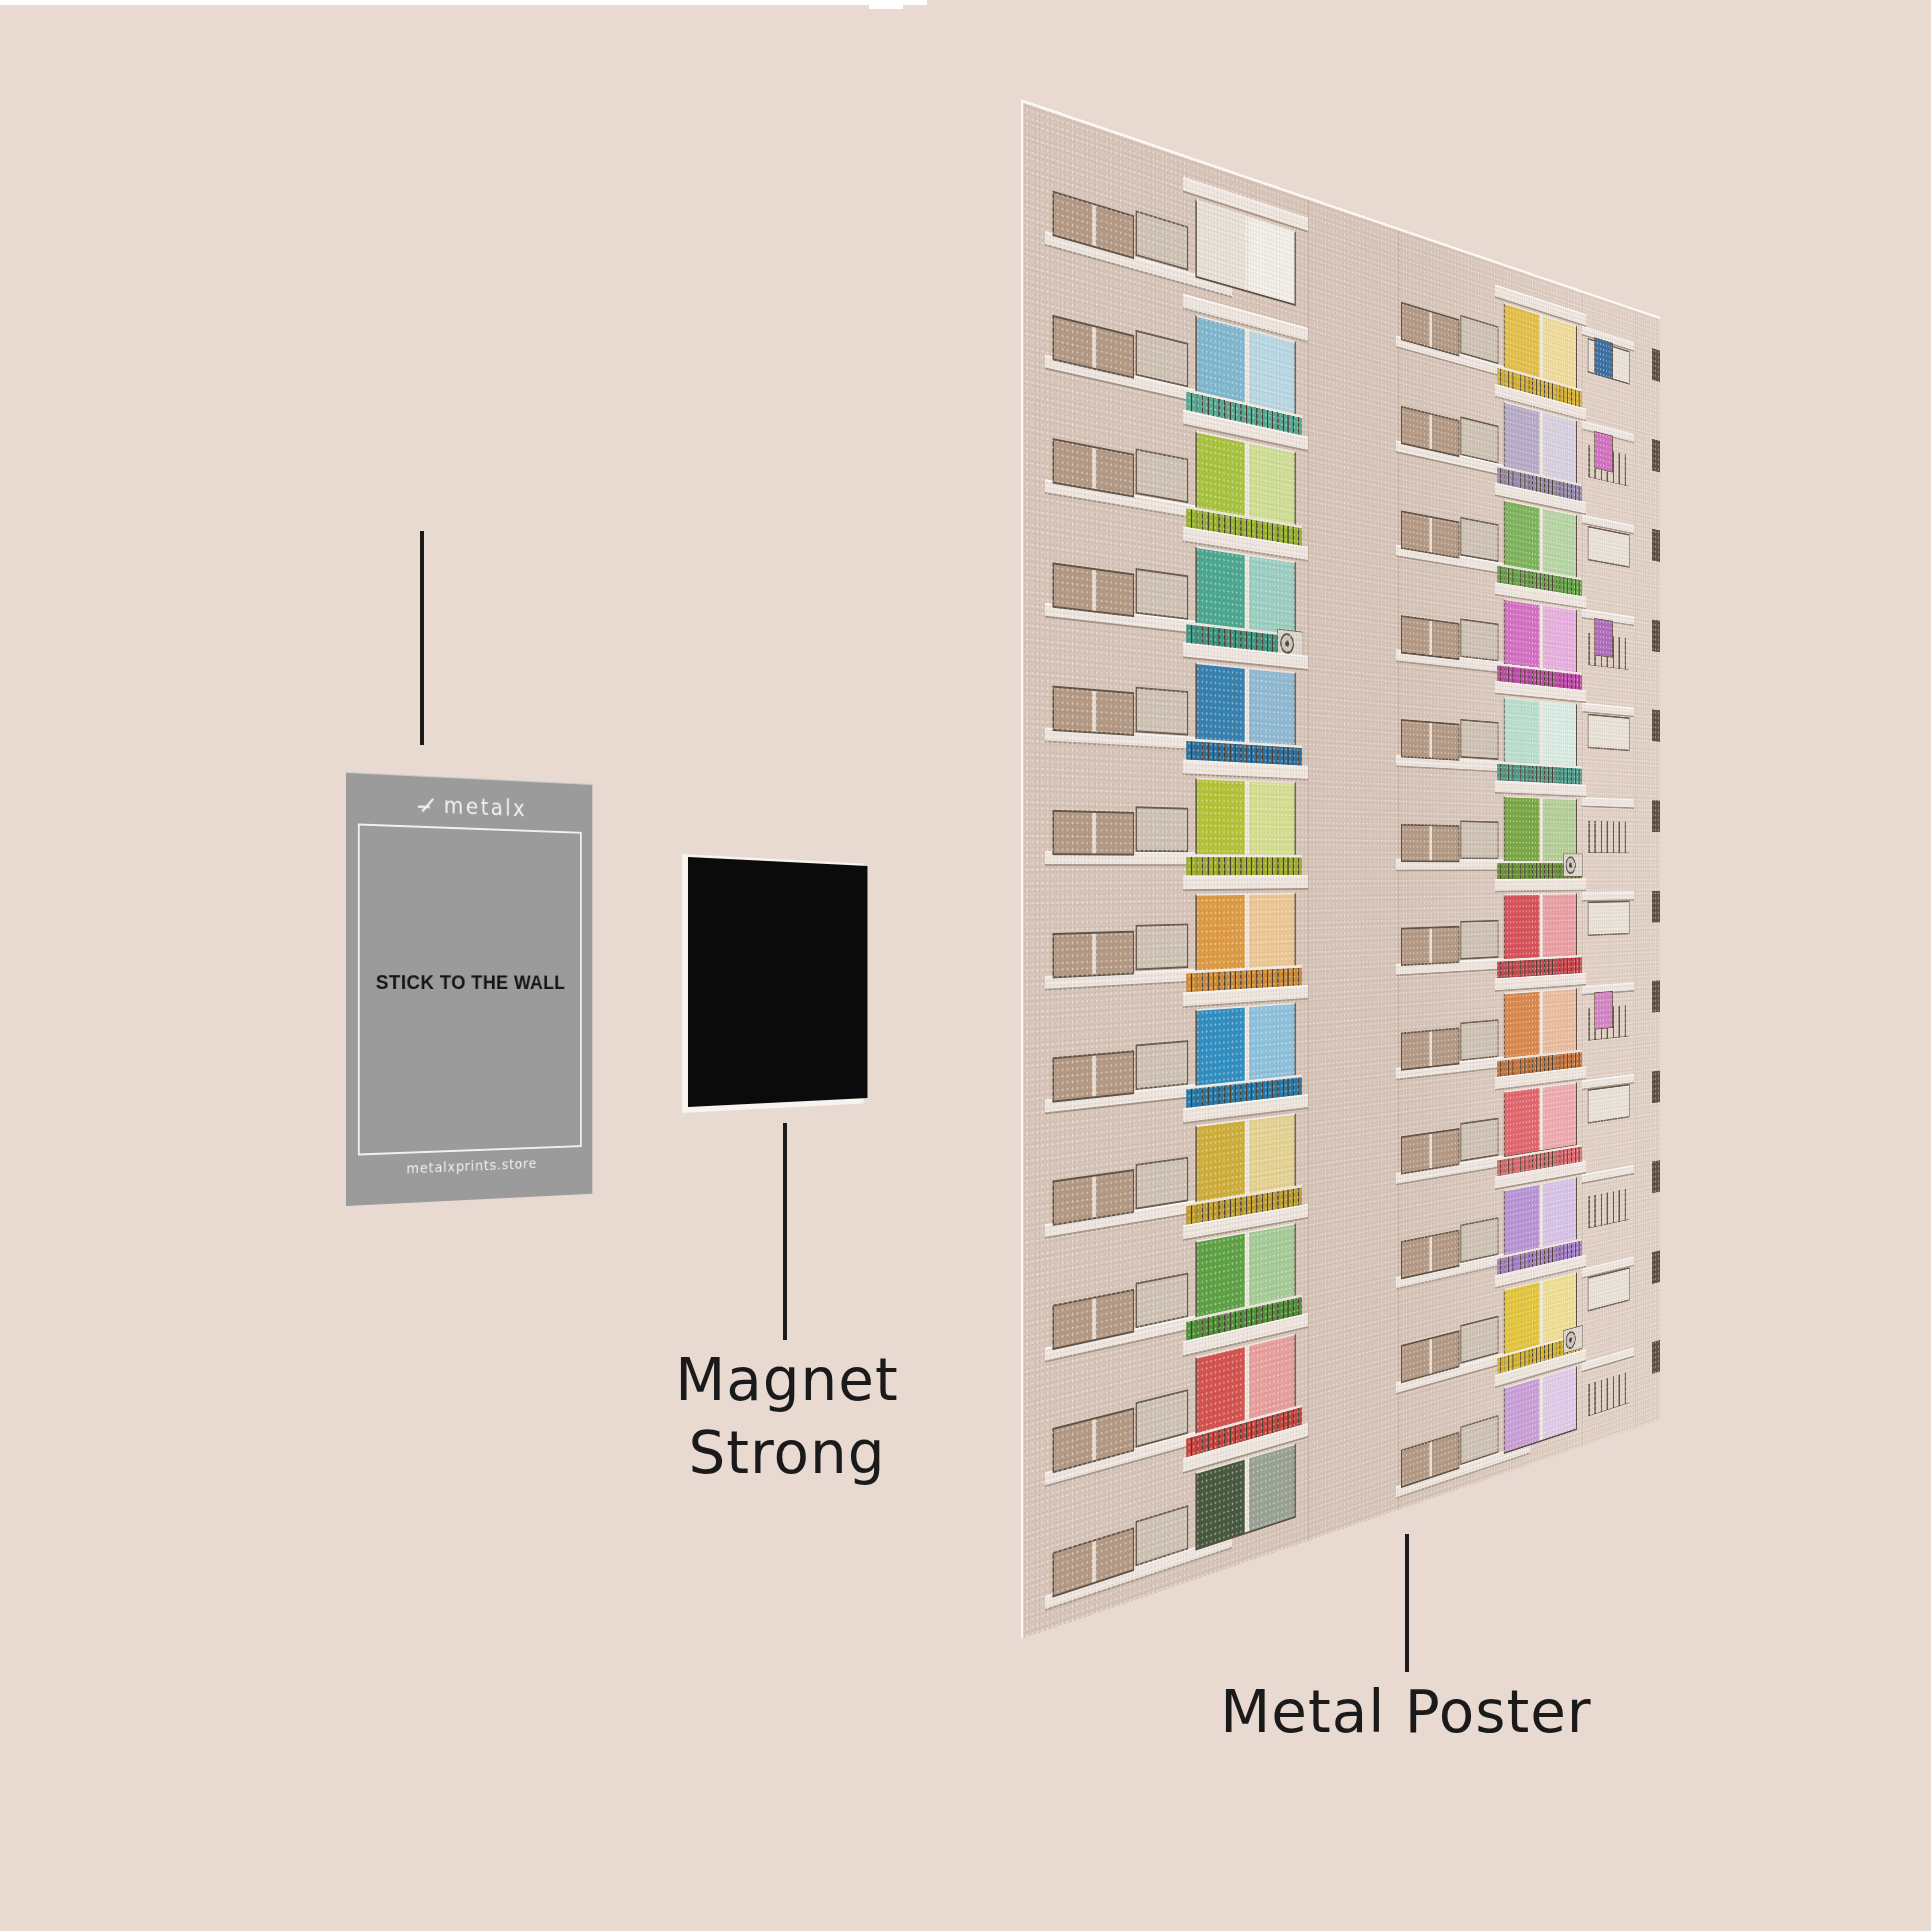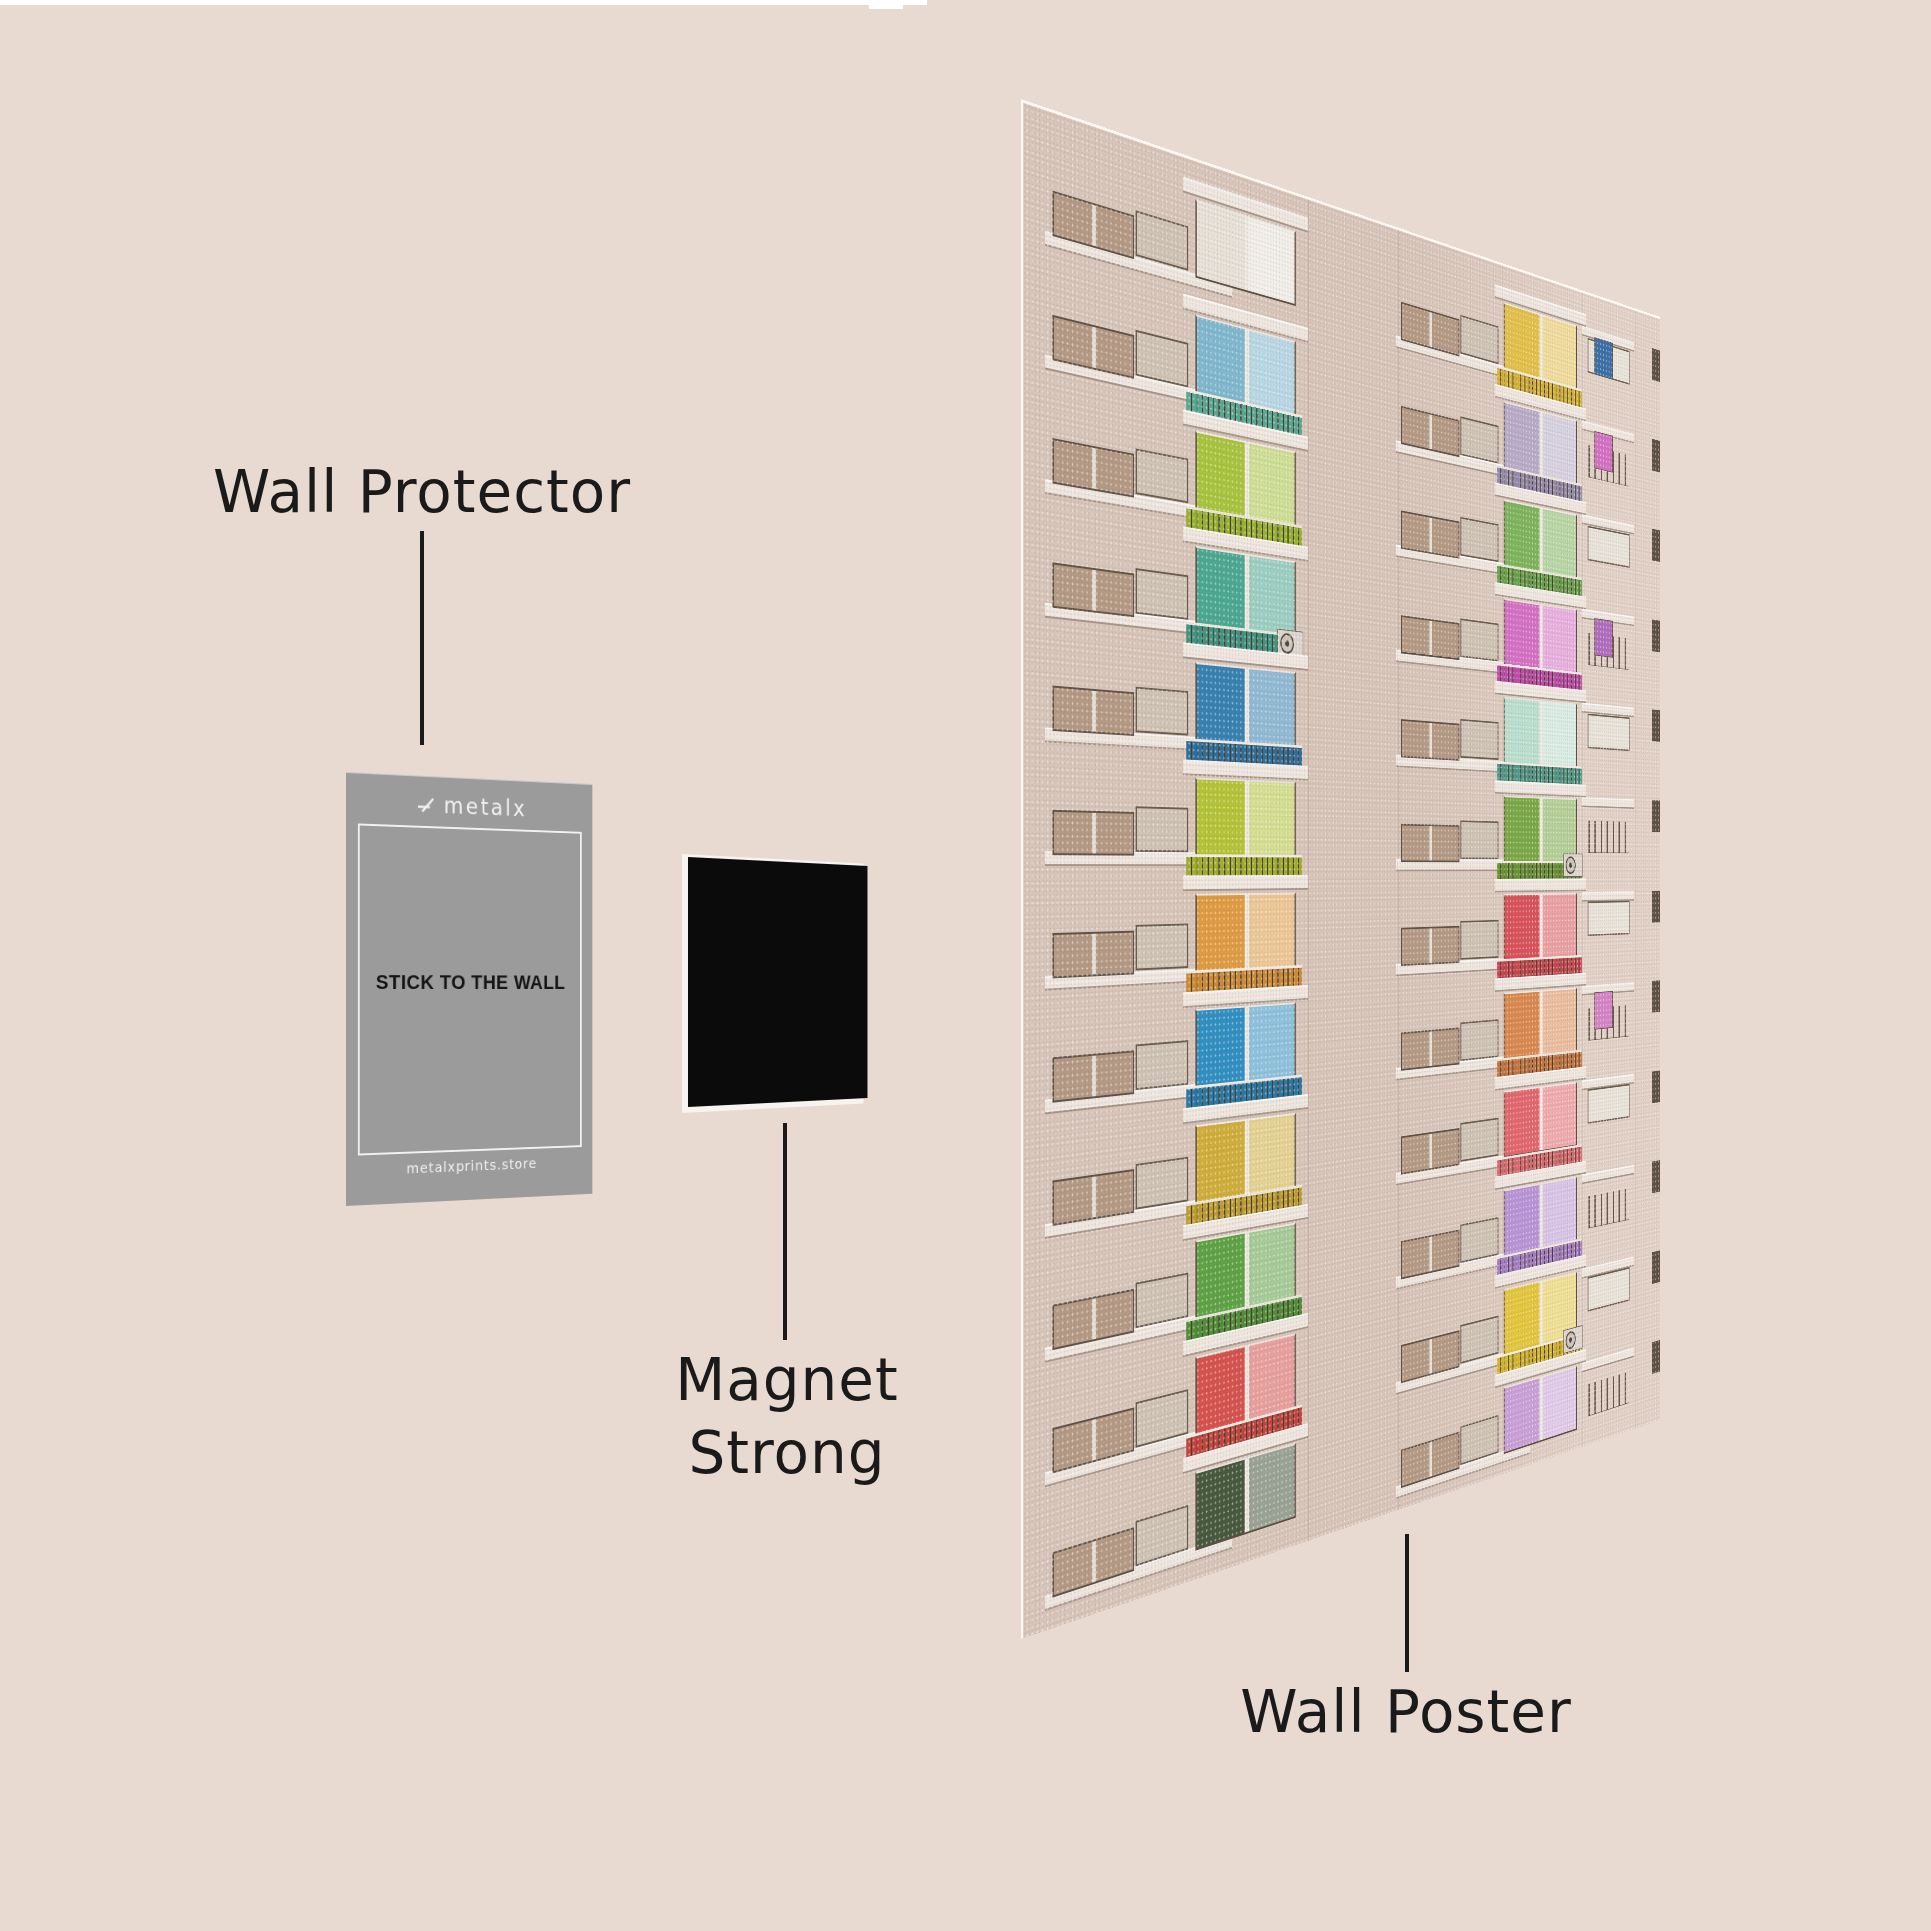--- a/index.html
+++ b/index.html
@@ -53,21 +53,20 @@
         border:2.9px solid #4e443a;background:radial-gradient(circle,#4e443a 2.9px,#cfc7be 3.9px);}
 </style>
 </head>
 <body>
 
 <div id="stage" style="background: rgb(232, 218, 209);">
 
   <div class="top-strip" style="left: 0px; top: 0px; width: 927px; height: 4.8px; background: rgb(255, 255, 255);"></div>
   <div class="top-strip" style="left: 869px; top: 0px; width: 34px; height: 8.7px; background: rgb(255, 255, 255);"></div>
 
-  <div class="label" style="left: 422px; top: 458px; color: rgb(26, 26, 26);">Wall Protector</div>
   <div class="pointer-line" style="left: 420px; top: 531px; height: 214px; background: rgb(26, 26, 26);"></div>
 
   <div class="card-wrap">
     <div class="card" id="card" style="background: rgb(154, 155, 154);">
       <div class="card-logo" style="color: rgb(242, 241, 239);">
         <svg width="23" height="17.4" viewBox="0 0 24 18">
           <line x1="1" y1="11" x2="15" y2="11" stroke="#f2f1ef" stroke-width="2.4"></line>
           <line x1="6" y1="16" x2="19" y2="2" stroke="#f2f1ef" stroke-width="2.4"></line>
         </svg>
         <span>metalx</span>
@@ -470,16 +469,16 @@
         <div class="win" style="left: 806px; top: 1427px; width: 159px; height: 81px; border-color: rgb(238, 230, 223) rgb(92, 79, 65) rgb(92, 79, 65);">
           <div class="pane" style="background: rgb(201, 160, 216);"></div>
           <div class="mullion"></div>
           <div class="pane" style="background: linear-gradient(rgba(255, 255, 255, 0.45), rgba(255, 255, 255, 0.45)), rgb(201, 160, 216);"></div>
         </div>
         <div class="thinrail" style="left: 996px; top: 1456px; width: 97px; height: 42px; background: repeating-linear-gradient(90deg, rgba(70, 58, 46, 0.8) 0px, rgba(70, 58, 46, 0.8) 2.9px, transparent 2.9px, transparent 14.5px);"></div>
         <div class="sliver" style="left: 1151px; top: 1425px; width: 20px; height: 44px; background: rgb(93, 80, 68);"></div>
       </div>
   </div>
   <div class="pointer-line" style="left: 1405px; top: 1534px; height: 138px; background: rgb(26, 26, 26);"></div>
-  <div class="label" style="left: 1406px; top: 1678px; color: rgb(26, 26, 26);">Wall Poster</div>
+  <div class="label" style="left: 1406px; top: 1678px; color: rgb(26, 26, 26);">Metal Poster</div>
 
 </div>
 
 
 </body></html>

